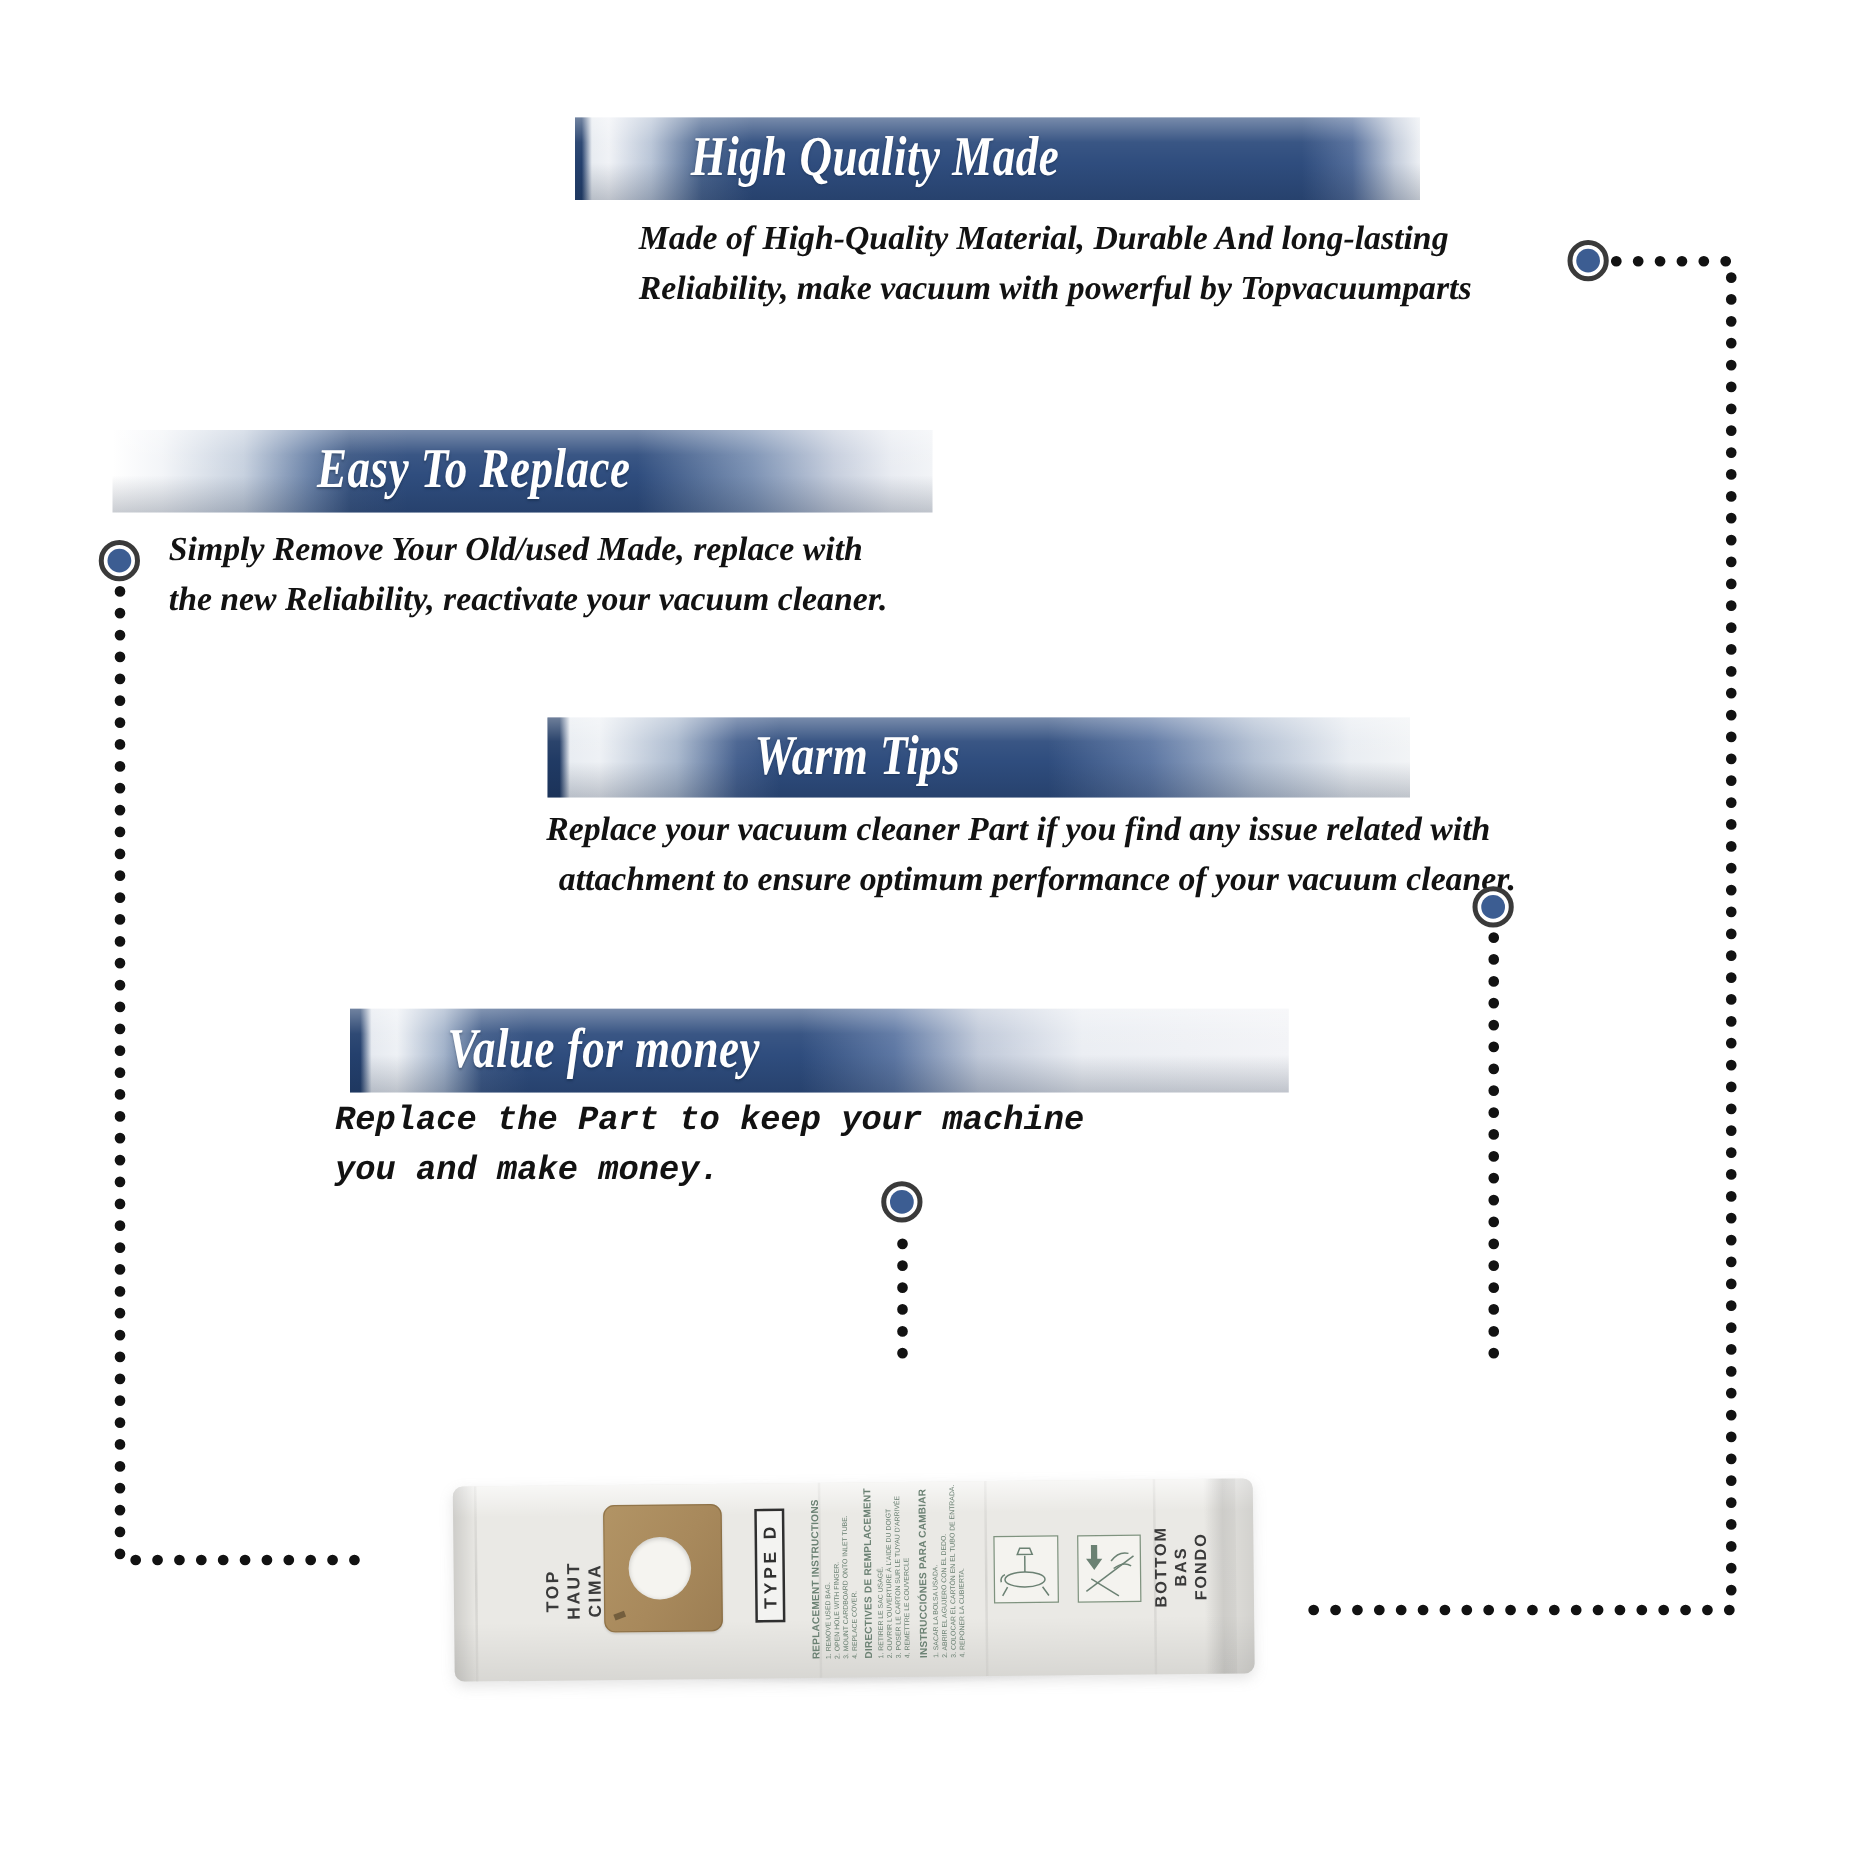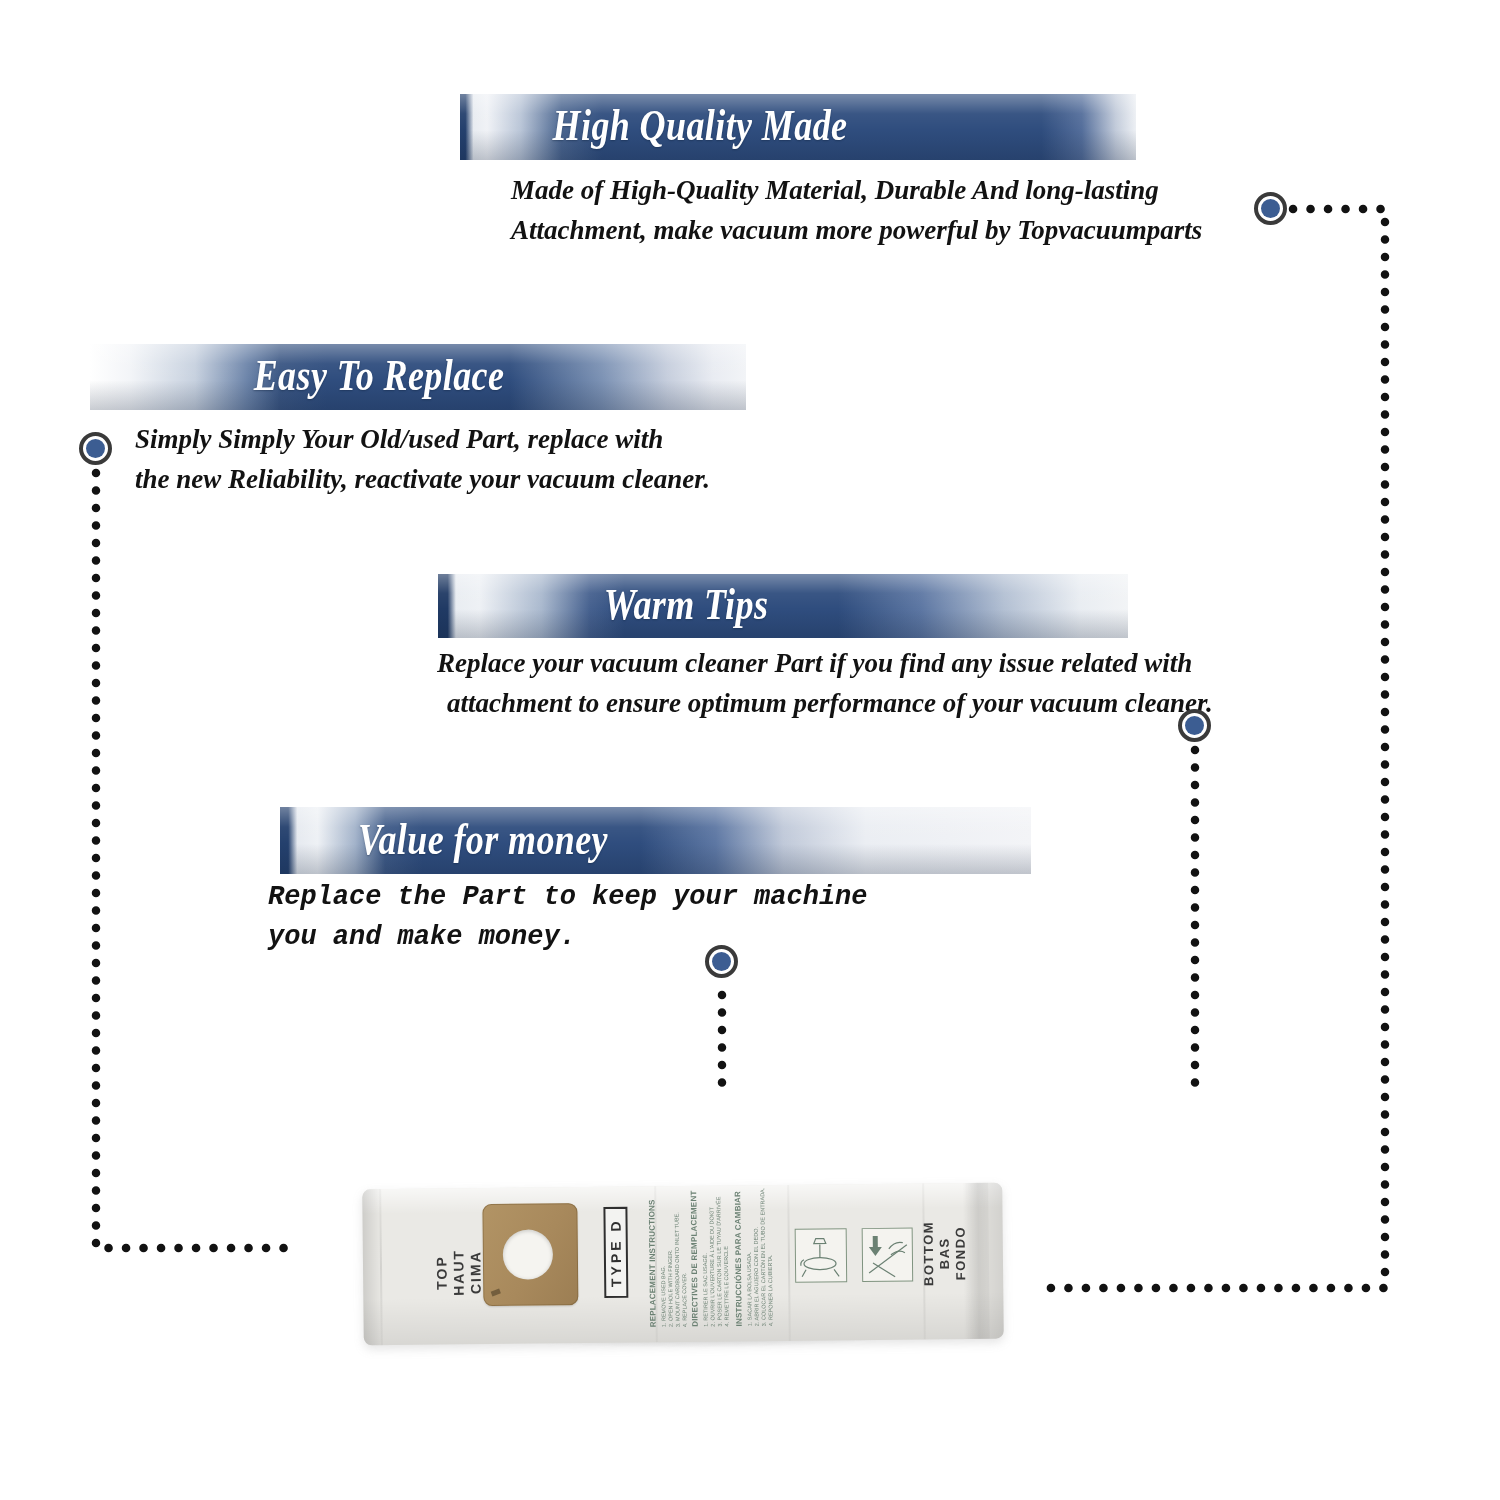--- a/index.html
+++ b/index.html
@@ -110,29 +110,29 @@
     <line x1="1195" y1="750" x2="1195" y2="1093" stroke="#121212" stroke-width="8.5" stroke-linecap="round" stroke-dasharray="0.1 17.4"></line>
     <line x1="722" y1="995" x2="722" y2="1088" stroke="#121212" stroke-width="8.5" stroke-linecap="round" stroke-dasharray="0.1 17.4"></line>
   </svg>
 
   <div class="banner" id="banner1">
     <div class="vshade"></div>
     <div class="banner-title">High Quality Made</div>
   </div>
   <div class="body-text" id="text1">
     <span class="tline">Made of  High-Quality Material, Durable And long-lasting</span>
-    <span class="tline">Attachment,  make vacuum more powerful by Topvacuumparts</span>
+    <span class="tline">Reliability,  make vacuum with powerful by Topvacuumparts</span>
   </div>
 
   <div class="banner" id="banner2">
     <div class="vshade"></div>
     <div class="banner-title">Easy To Replace</div>
   </div>
   <div class="body-text" id="text2">
-    <span class="tline">Simply Simply Your Old/used Part, replace with</span>
+    <span class="tline">Simply Remove Your Old/used Made, replace with</span>
     <span class="tline">the new Reliability, reactivate your vacuum cleaner.</span>
   </div>
 
   <div class="banner" id="banner3">
     <div class="vshade"></div>
     <div class="banner-title">Warm Tips</div>
   </div>
   <div class="body-text" id="text3">
     <span class="tline">Replace your vacuum cleaner Part if you find any issue related with</span>
     <span class="tline indent">attachment to ensure optimum performance of your vacuum cleaner.</span>

